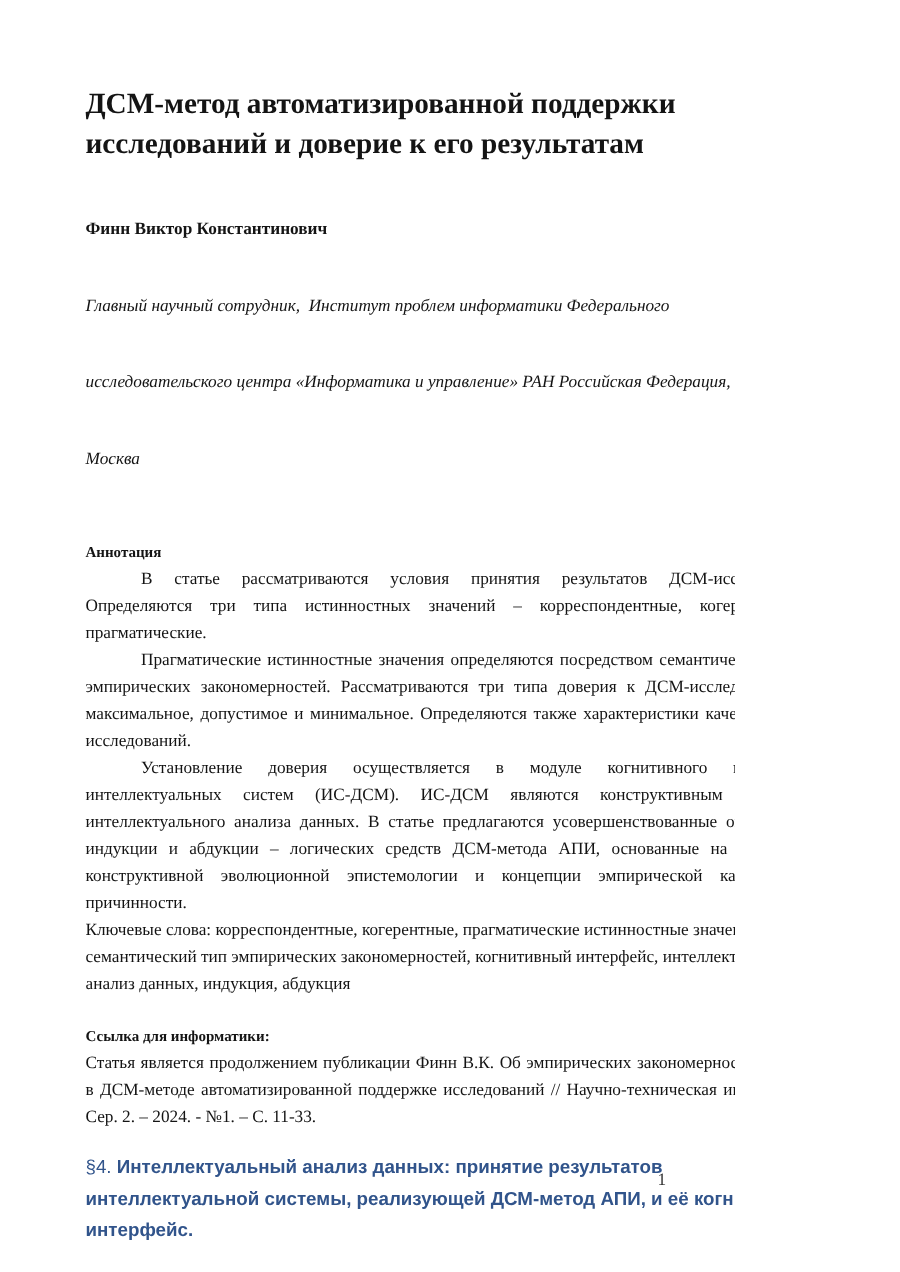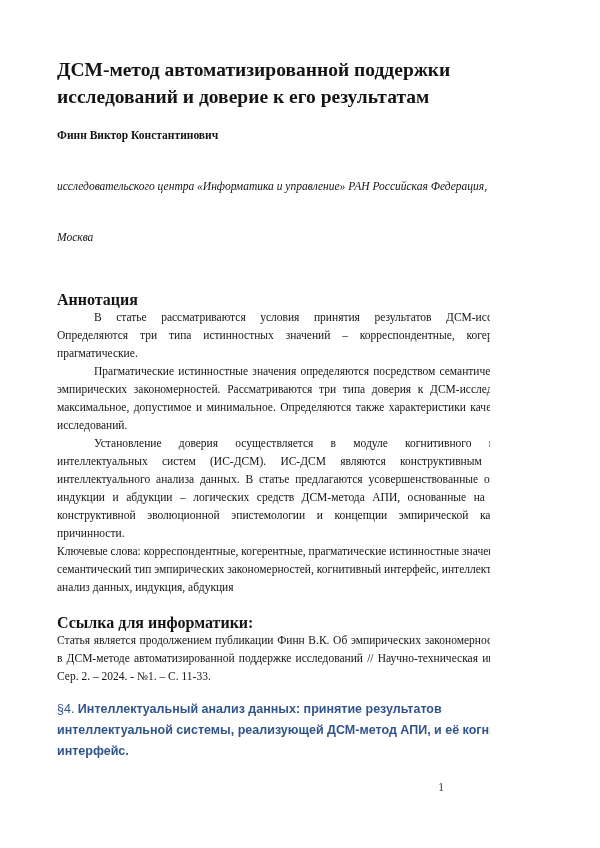--- a/index.html
+++ b/index.html
@@ -17,34 +17,34 @@
     left: 57px;
     top: 56px;
     width: 489px;
   }
   .doc-title {
     font-size: 19.5px;
     font-weight: bold;
     line-height: 27px;
   }
   .author-name {
-    margin-top: 17px;
+    margin-top: 35px;
     font-size: 11.5px;
     font-weight: bold;
     line-height: 17px;
   }
   .affiliation {
     font-size: 11.5px;
     font-style: italic;
     line-height: 17px;
     white-space: pre-wrap;
   }
   .label-bold {
     margin-top: 11px;
-    font-size: 16px;
+    font-size: 10px;
     font-weight: bold;
     line-height: 17px;
   }
   p.body {
     margin: 0;
     font-size: 11.5px;
     line-height: 18px;
     text-align: justify;
   }
   p.body.no-justify { text-align: left; }
@@ -73,20 +73,21 @@
 </head>
 <body>
 
 <div class="page">
   <div class="content">
 
     <div class="doc-title">ДСМ-метод автоматизированной поддержки исследований и доверие к его результатам</div>
 
     <div class="author-name">Финн Виктор Константинович</div>
     <div class="affiliation">
+      <div>Главный научный сотрудник,  Институт проблем информатики Федерального</div>
       <div>исследовательского центра «Информатика и управление» РАН Российская Федерация,</div>
       <div>Москва</div>
     </div>
 
     <div class="label-bold">Аннотация</div>
 
     <p class="body indent mt-small">В статье рассматриваются условия принятия результатов ДСМ-исследований. Определяются три типа истинностных значений – корреспондентные, когерентные и прагматические.</p>
     <p class="body indent">Прагматические истинностные значения определяются посредством семантических типов эмпирических закономерностей. Рассматриваются три типа доверия к ДСМ-исследованиям – максимальное, допустимое и минимальное. Определяются также характеристики качества ДСМ-исследований.</p>
     <p class="body indent">Установление доверия осуществляется в модуле когнитивного интерфейса интеллектуальных систем (ИС-ДСМ). ИС-ДСМ являются конструктивным средством интеллектуального анализа данных. В статье предлагаются усовершенствованные определения индукции и абдукции – логических средств ДСМ-метода АПИ, основанные на принципах конструктивной эволюционной эпистемологии и концепции эмпирической качественной причинности.</p>
 

